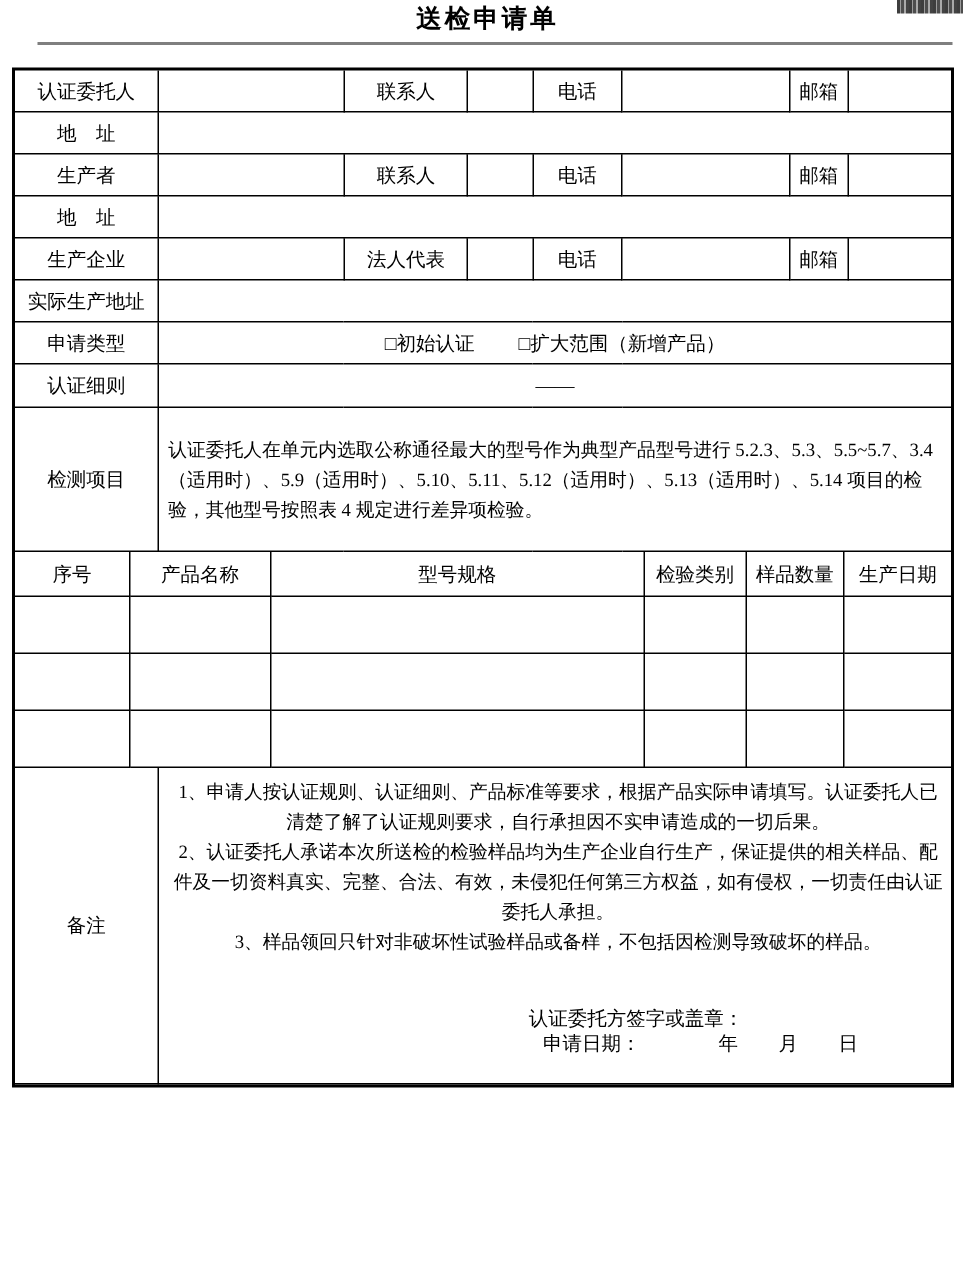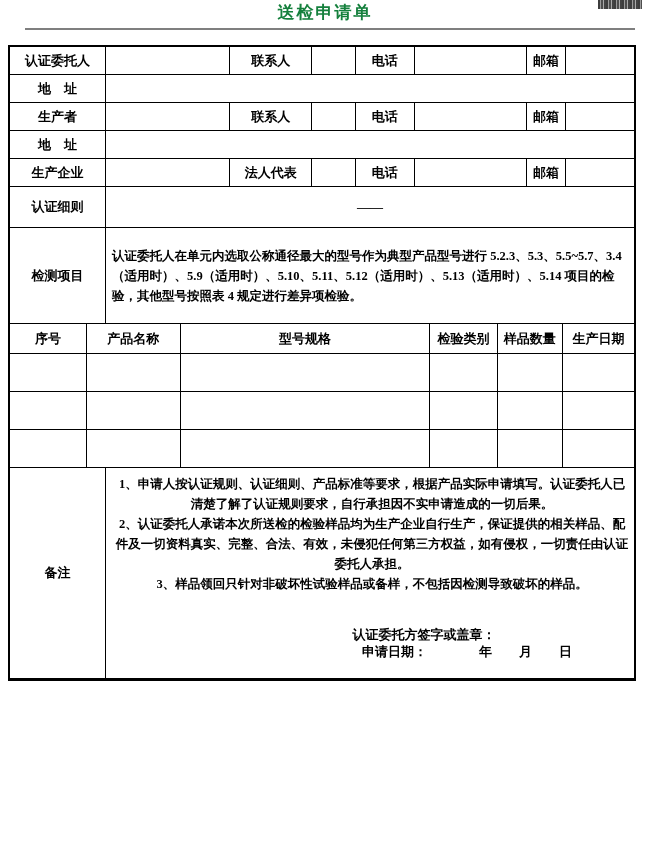--- a/index.html
+++ b/index.html
@@ -7,37 +7,37 @@
     width:650px;height:853px;background:#ffffff;position:relative;
     font-family:"Liberation Serif","DejaVu Serif",serif;color:#000;
     overflow:hidden;
   }
   .corner-artifact{
     position:absolute;top:0;right:8px;width:44px;height:9px;opacity:.85;
     background:repeating-linear-gradient(90deg,#1b1b1b 0 2px,#8a8a8a 2px 3px,#2e2e2e 3px 5px,#9a9a9a 5px 6px,#222 6px 8px);
   }
   .page-title{
     margin-top:3px;text-align:center;font-size:17px;font-weight:bold;
-    color:#15803d;letter-spacing:2px;line-height:20px;
+    color:#000000;letter-spacing:2px;line-height:20px;
   }
   .title-rule{height:2px;background:#7f7f7f;margin:5px 15px 0 25px;}
-  .form-wrap{margin:15px 0 0 8px;width:624px;border:2px solid #000;font-weight:bold;}
+  .form-wrap{margin:15px 0 0 8px;width:624px;border:2px solid #000;}
   table.tbl{border-collapse:collapse;table-layout:fixed;width:100%;}
   .tbl td{
     border:1px solid #000;height:27px;font-size:13px;text-align:center;
     padding:0 3px;overflow:hidden;white-space:nowrap;
   }
   .tbl tr:first-child td{border-top:none;}
   .tbl td:first-child{border-left:none;}
   .tbl td:last-child{border-right:none;}
   td.lefttext{text-align:left;white-space:normal;padding:0 4px 0 6px;}
   .line{white-space:nowrap;line-height:19px;font-size:12.5px;text-align:left;}
   .ti-line{line-height:20px;}
   .opt{margin:0 13px;}
-  .h28{height:28px;} .h29{height:41px;} .h35{height:35px;} .h57{height:57px;} .h96{height:96px;}
+  .h28{height:28px;} .h29{height:29px;} .h35{height:35px;} .h57{height:57px;} .h96{height:96px;}
   .ph-head td{height:29px;}
   .prow td{height:37px;}
   .remarks-row td{height:204px;}
   td.remarks-content{vertical-align:top;padding:6px 2px 0 6px;text-align:center;}
   .rm-line{white-space:nowrap;line-height:20px;font-size:12.5px;}
   .sig-block{margin-top:33px;font-size:13px;}
   .sig-line1{margin-left:104px;line-height:16px;}
   .sig-line2{margin-left:190px;line-height:17px;}
   .ymd-y{margin-left:52px;} .ymd-m{margin-left:27px;} .ymd-d{margin-left:27px;}
 </style>
@@ -93,20 +93,31 @@
     </tr>
     <tr class="h28">
       <td>生产企业</td>
       <td></td>
       <td>法人代表</td>
       <td></td>
       <td>电话</td>
       <td></td>
       <td>邮箱</td>
       <td></td>
+    </tr>
+    <tr class="h28">
+      <td>实际生产地址</td>
+      <td colspan="7"></td>
+    </tr>
+    <tr class="h28">
+      <td>申请类型</td>
+      <td colspan="7">
+        <span class="opt">□初始认证</span>
+        <span class="opt">□扩大范围（新增产品）</span>
+      </td>
     </tr>
     <tr class="h29">
       <td>认证细则</td>
       <td colspan="7">——</td>
     </tr>
     <tr class="h96">
       <td>检测项目</td>
       <td colspan="7" class="lefttext">
         <div class="line ti-line">认证委托人在单元内选取公称通径最大的型号作为典型产品型号进行 5.2.3、5.3、5.5~5.7、3.4</div>
         <div class="line ti-line">（适用时）、5.9（适用时）、5.10、5.11、5.12（适用时）、5.13（适用时）、5.14 项目的检</div>

